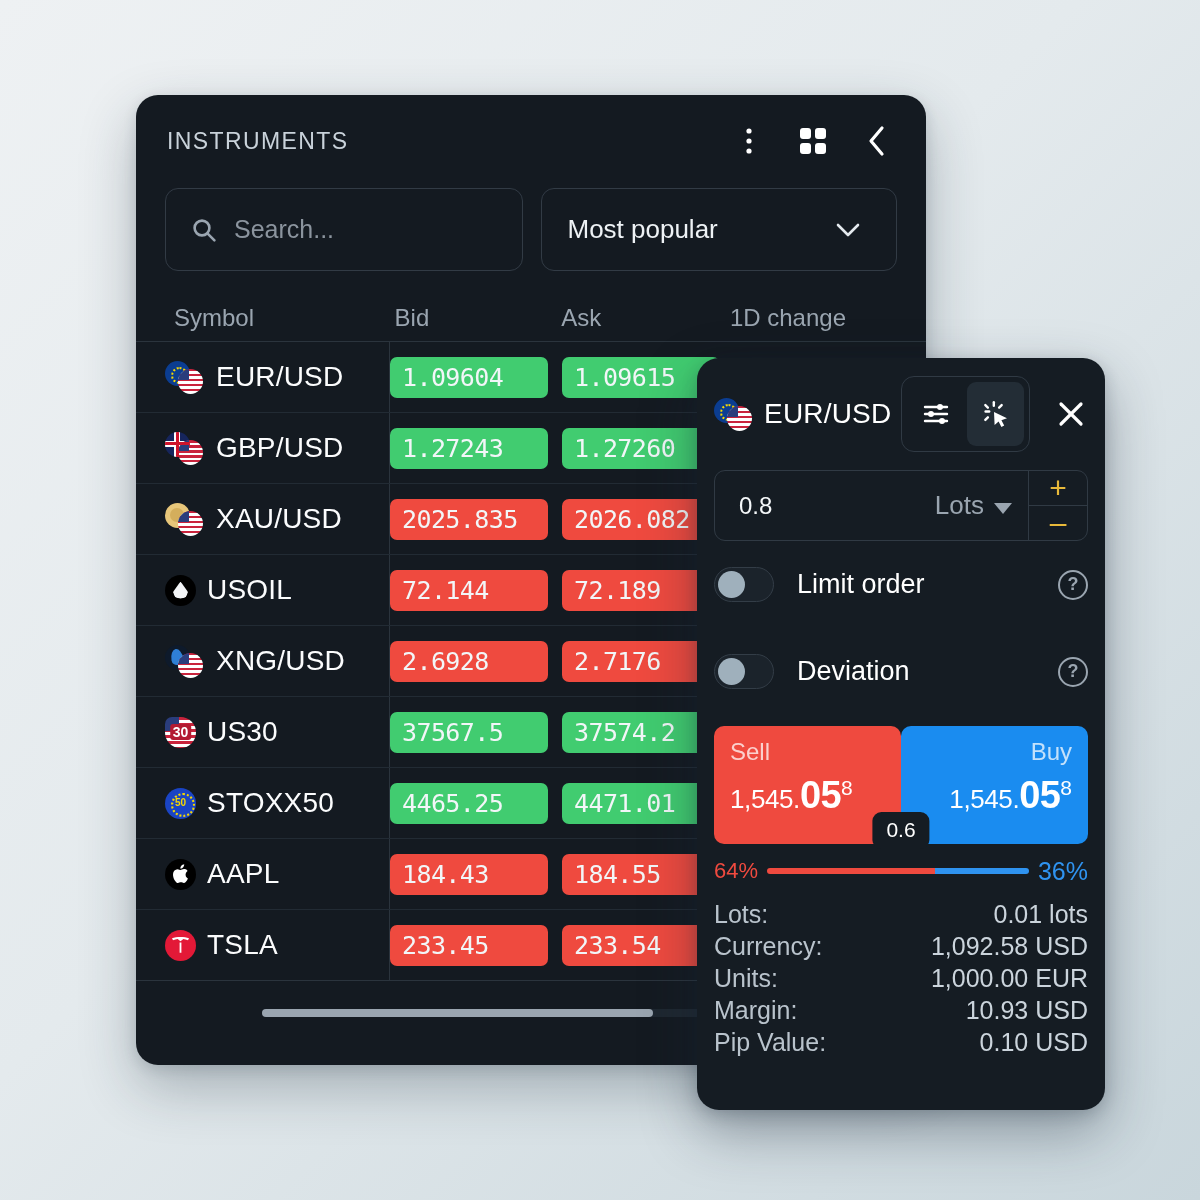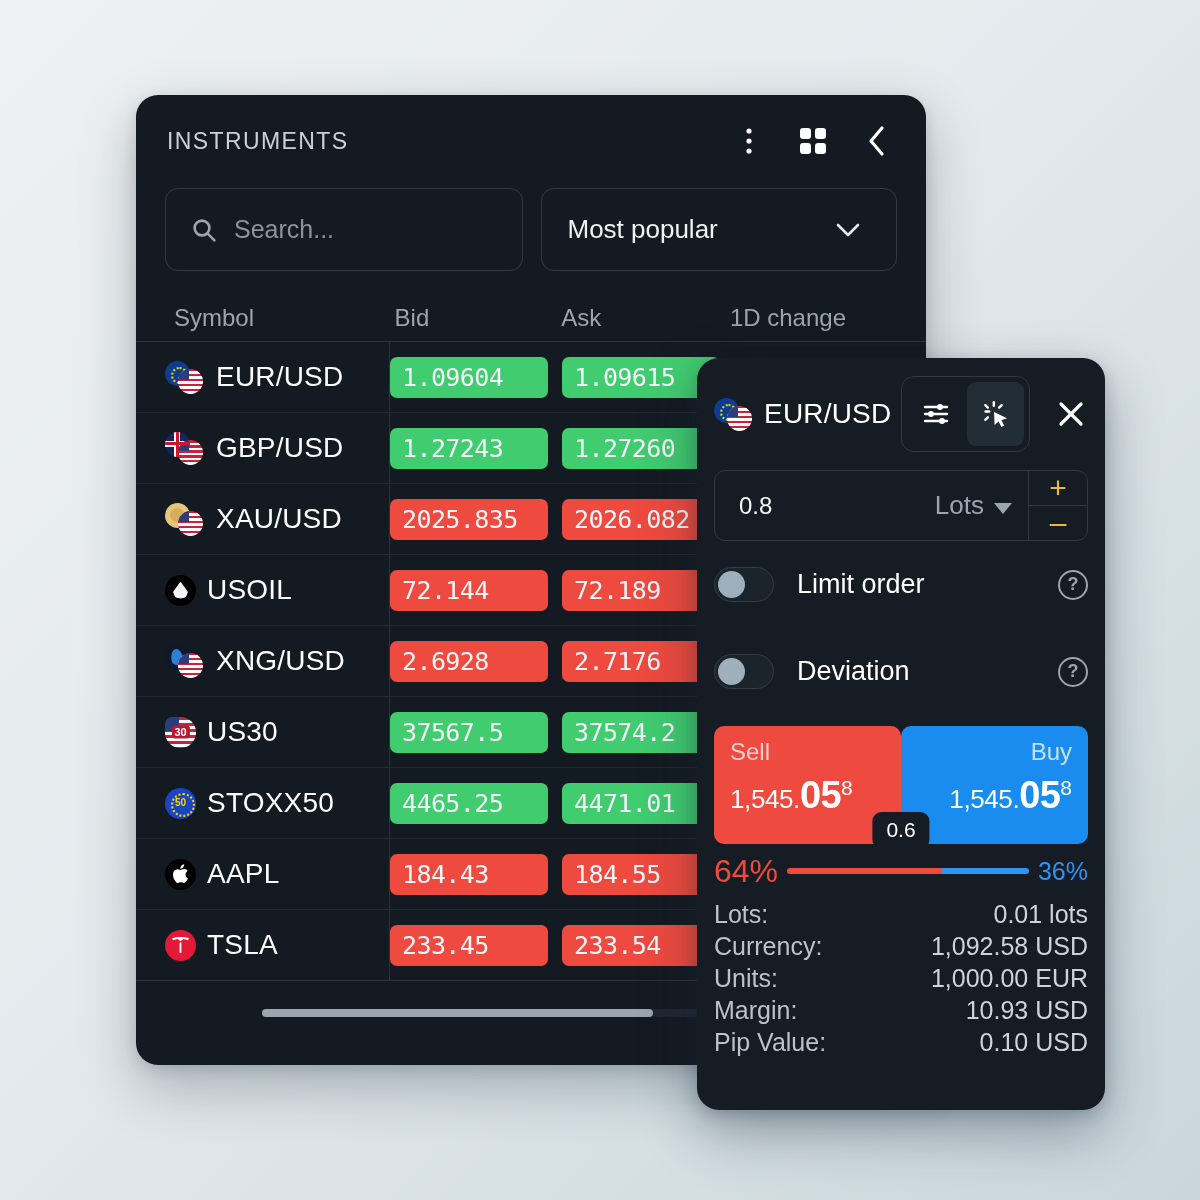--- a/index.html
+++ b/index.html
@@ -255,21 +255,21 @@
   }
   .us30-badge .corner {
     position: absolute; left: 0; top: 0;
     width: 14px; height: 14px; background: #2a3d7c;
     border-radius: 50% 0 0 0;
   }
   .us30-badge .num {
     position: absolute; left: 50%; top: 50%;
     transform: translate(-50%,-50%);
     background: #b31b32; color: #fff;
-    font-size: 11px; font-weight: 700;
+    font-size: 14px; font-weight: 700;
     padding: 1px 3px; border-radius: 3px;
     line-height: 1;
     text-align: center;
   }
   .stoxx-badge {
     width: 31px; height: 31px; border-radius: 50%;
     background: #1a44c4; position: relative; flex: 0 0 auto;
   }
   .stoxx-badge::after {
     content:""; position:absolute; left:50%; top:50%;
@@ -471,21 +471,21 @@
     z-index: 3;
   }
 
   .ratio-row {
     display: flex;
     align-items: center;
     gap: 9px;
     margin-top: 12px;
     height: 30px;
   }
-  .ratio-left { font-size: 32px; color: #ef4a3f; }
+  .ratio-left { font-size: 22px; color: #ef4a3f; }
   .ratio-right { font-size: 25px; color: #2f93f0; margin-left: 0; }
   .ratio-bar {
     flex: 1;
     height: 6px;
     border-radius: 3px;
     display: flex;
     overflow: hidden;
   }
   .ratio-bar .r-sell { background: #ef4a3f; }
   .ratio-bar .r-buy  { background: #2f93f0; }

